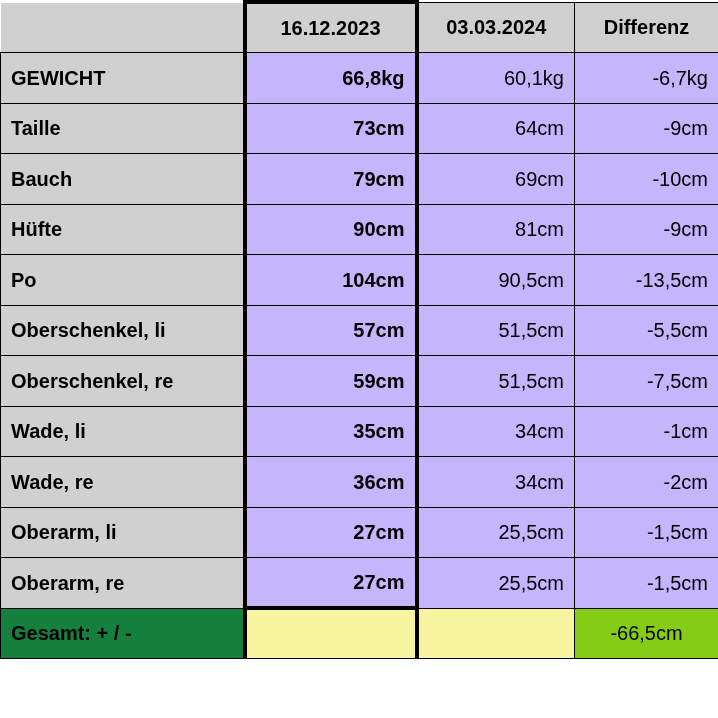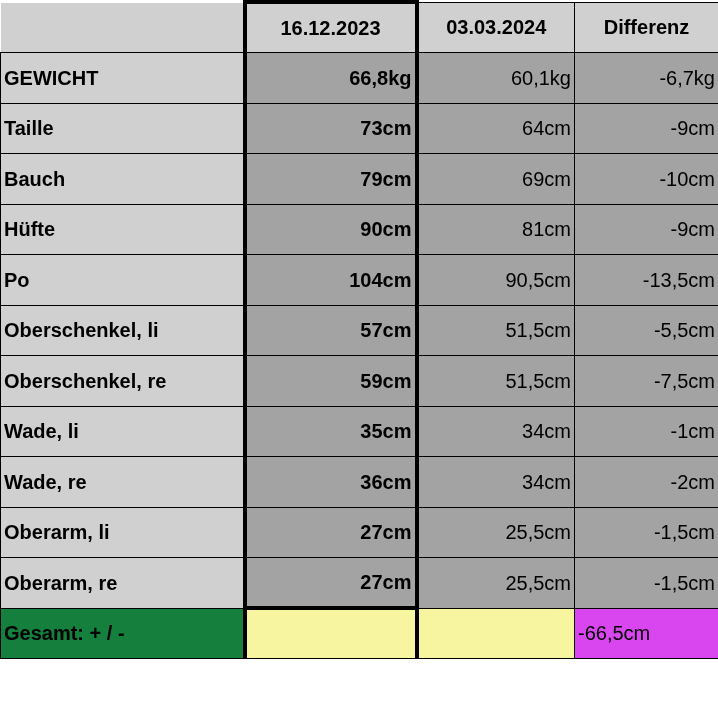--- a/index.html
+++ b/index.html
@@ -26,21 +26,21 @@
     table-layout: fixed;
   }
   table.measurements col.c-label { width: 244px; }
   table.measurements col.c-a     { width: 172px; }
   table.measurements col.c-b     { width: 158px; }
   table.measurements col.c-diff  { width: 144px; }
 
   table.measurements th,
   table.measurements td {
     border: 1px solid #000000;
-    padding: 0 3px;
+    padding: 0 10px;
     height: 50.5px;
     font-size: 20px;
     line-height: 1.1;
     vertical-align: middle;
     box-sizing: border-box;
     white-space: nowrap;
     overflow: hidden;
   }
 
   
@@ -60,21 +60,21 @@
   
   td.label {
     background: #d0d0d0;
     font-weight: bold;
     text-align: left;
     font-size: 20px;
   }
 
   
   td.val {
-    background: #a3a3a3;
+    background: #c4b5fd;
     text-align: right;
   }
   td.val.primary {
     font-weight: bold;
   }
   td.val.diff {
     font-weight: normal;
     margin-top: 14px;
   }
 
@@ -86,22 +86,22 @@
 
   
   tr.total td.label {
     background: #15803d;
     font-weight: bold;
   }
   tr.total td.empty-yellow {
     background: #f7f5a0;
   }
   tr.total td.total-diff {
-    background: #d946ef;
-    text-align: left;
+    background: #84cc16;
+    text-align: center;
     font-weight: normal;
   }
 </style>
 </head>
 <body>
 
 <div class="sheet">
   <table class="measurements">
     <colgroup>
       <col class="c-label">

